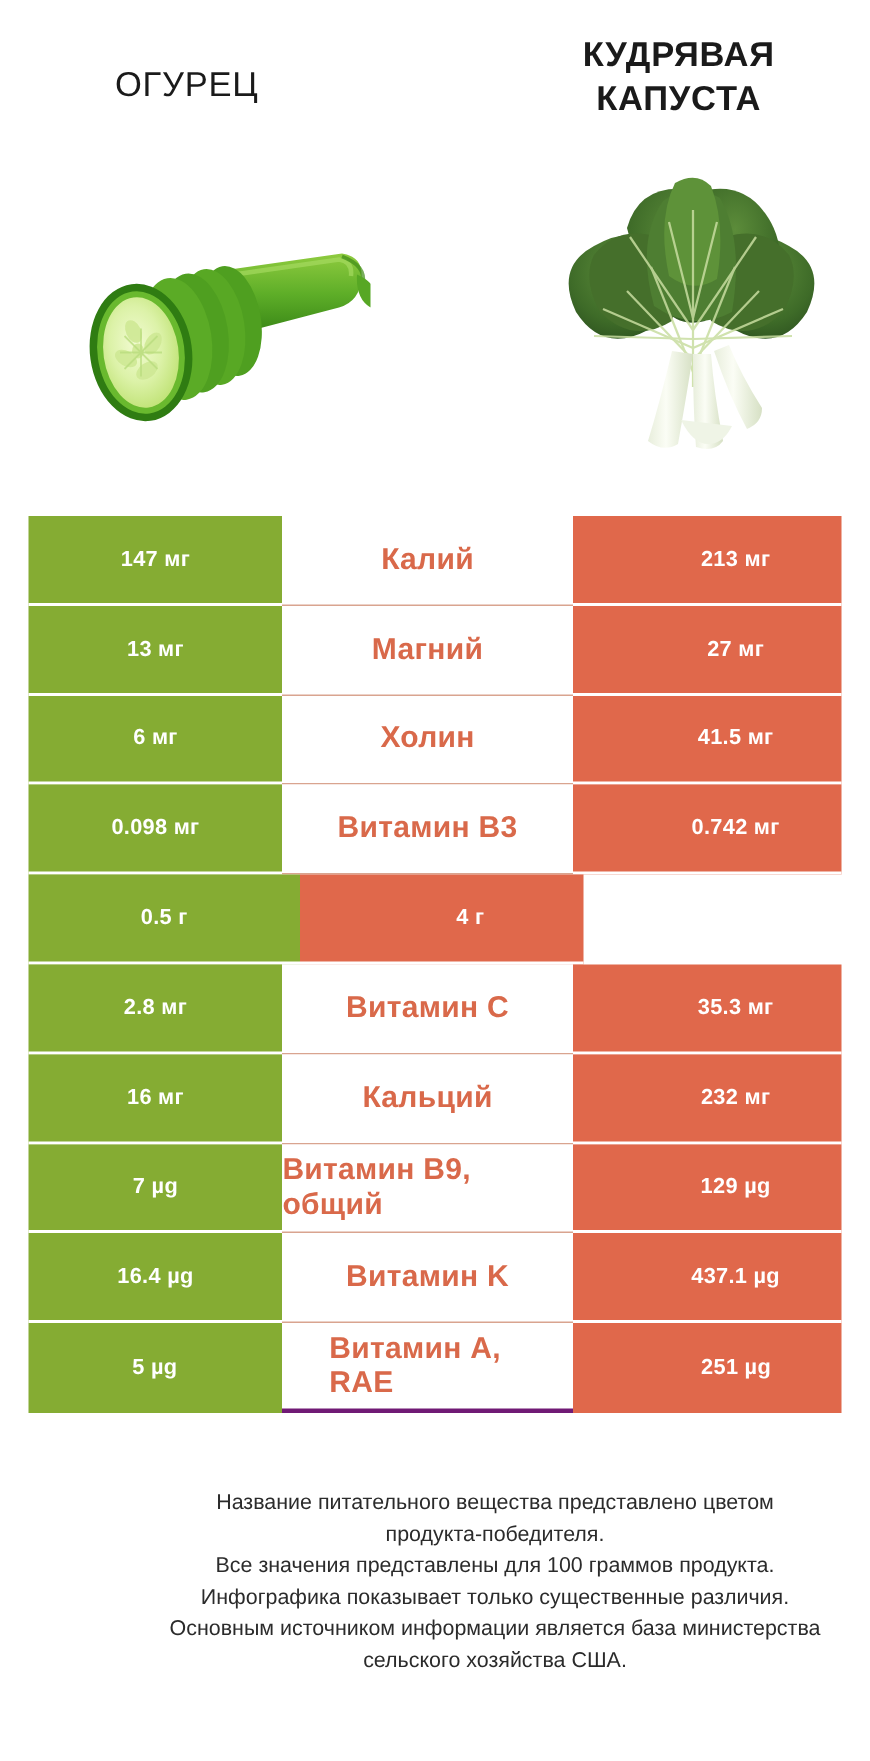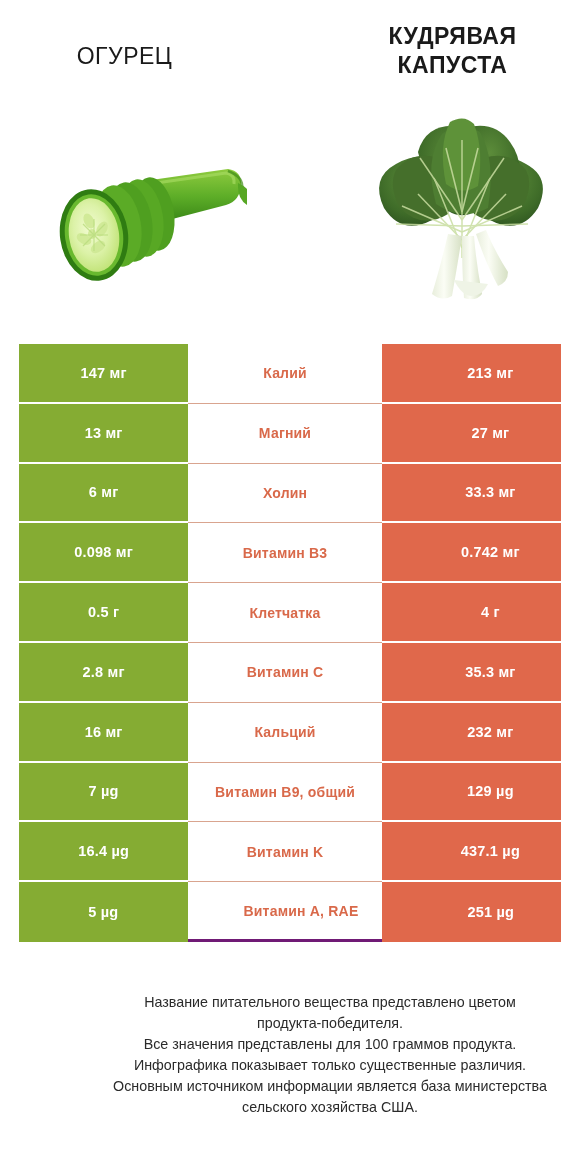--- a/index.html
+++ b/index.html
@@ -110,21 +110,21 @@
     width: 181px;
     background: #85AC33;
     color: #ffffff;
     border-bottom: 2px solid #ffffff;
   }
   .cell-mid {
     width: 207px;
     background: #ffffff;
     color: #D9694A;
     border-bottom: 1px solid #D9A48F;
-    font-size: 14px;
+    font-size: 20px;
   }
   .cell-right {
     width: 189px;
     background: #E0684B;
     color: #ffffff;
     border-bottom: 2px solid #ffffff;
     padding-left: 38px;
   }
   .row:last-child .cell-left,
   .row:last-child .cell-right { border-bottom: none; }
@@ -262,32 +262,31 @@
 
   <div class="row">
     <div class="cell cell-left">13 мг</div>
     <div class="cell cell-mid">Магний</div>
     <div class="cell cell-right">27 мг</div>
   </div>
 
   <div class="row">
     <div class="cell cell-left">6 мг</div>
     <div class="cell cell-mid">Холин</div>
-    <div class="cell cell-right">33.3 мг</div>
+    <div class="cell cell-right">41.5 мг</div>
   </div>
 
   <div class="row">
     <div class="cell cell-left">0.098 мг</div>
     <div class="cell cell-mid">Витамин B3</div>
     <div class="cell cell-right">0.742 мг</div>
   </div>
 
   <div class="row">
     <div class="cell cell-left">0.5 г</div>
-    <div class="cell cell-mid">Клетчатка</div>
     <div class="cell cell-right">4 г</div>
   </div>
 
   <div class="row">
     <div class="cell cell-left">2.8 мг</div>
     <div class="cell cell-mid">Витамин C</div>
     <div class="cell cell-right">35.3 мг</div>
   </div>
 
   <div class="row">

